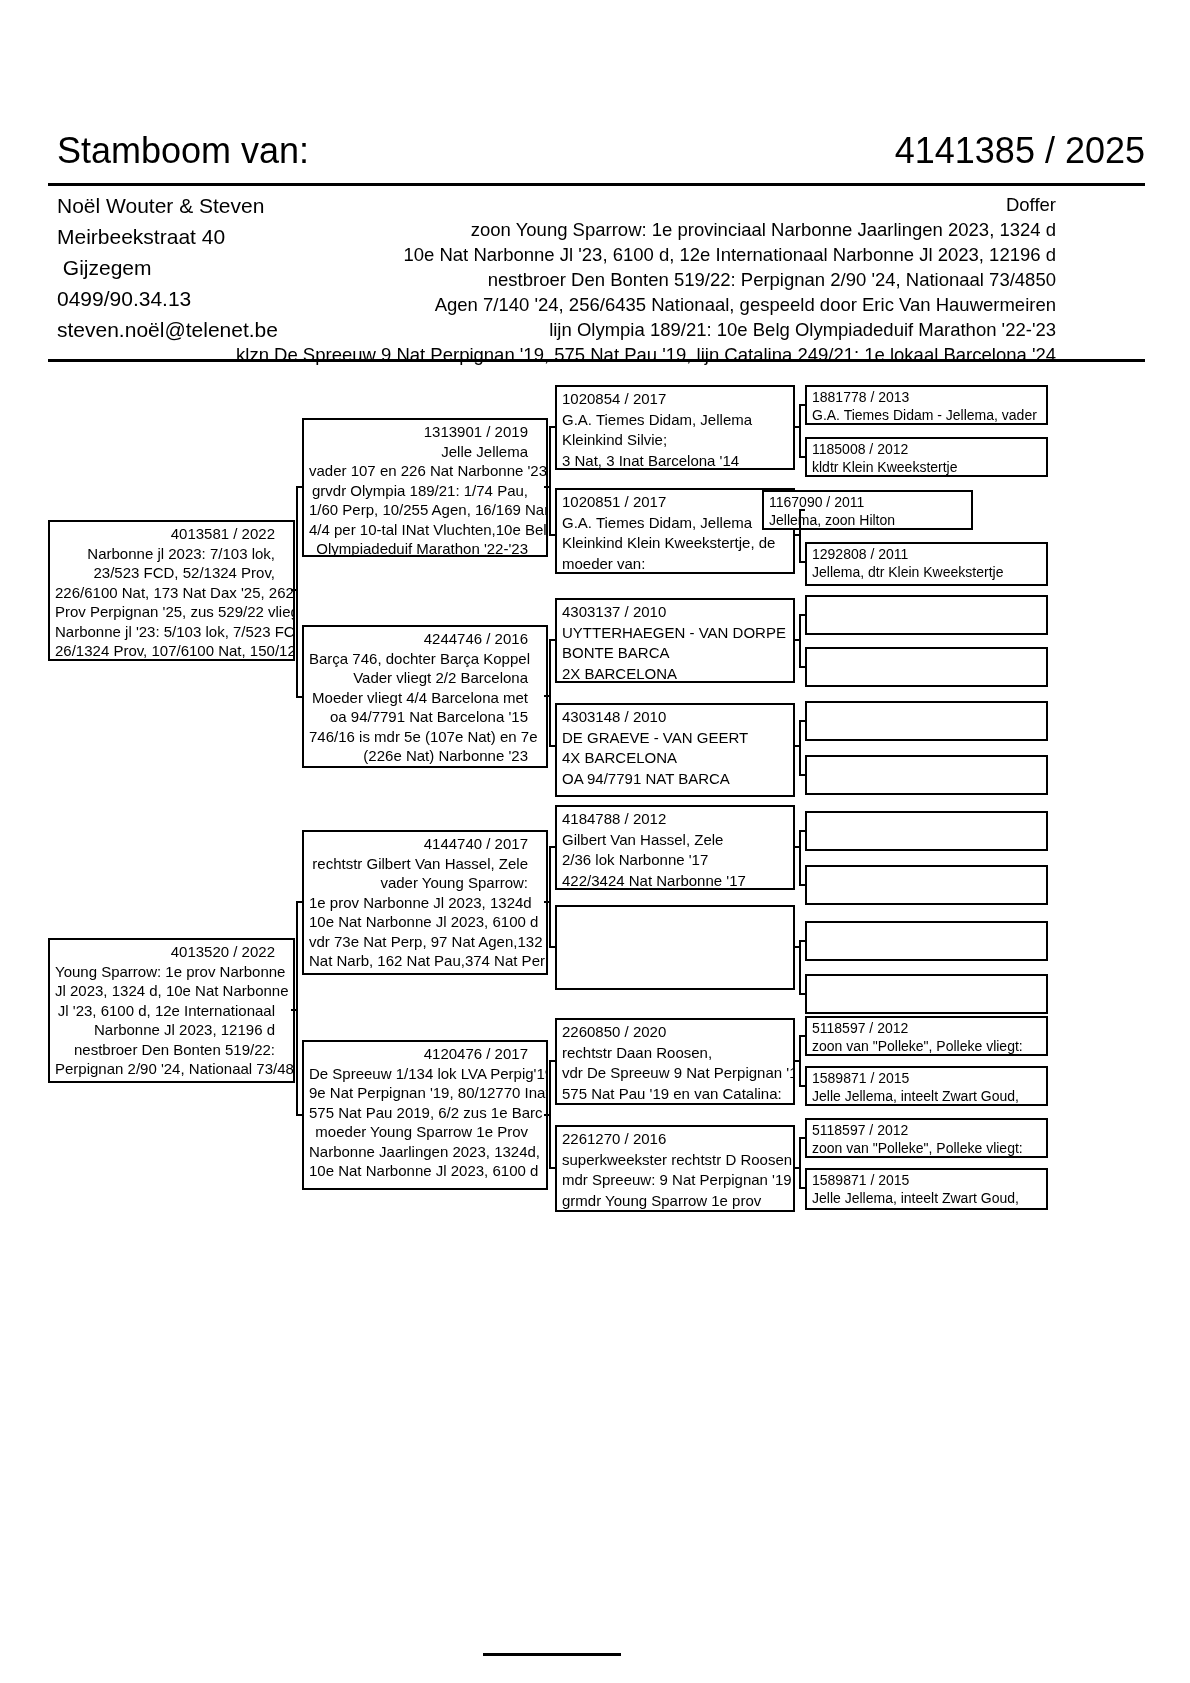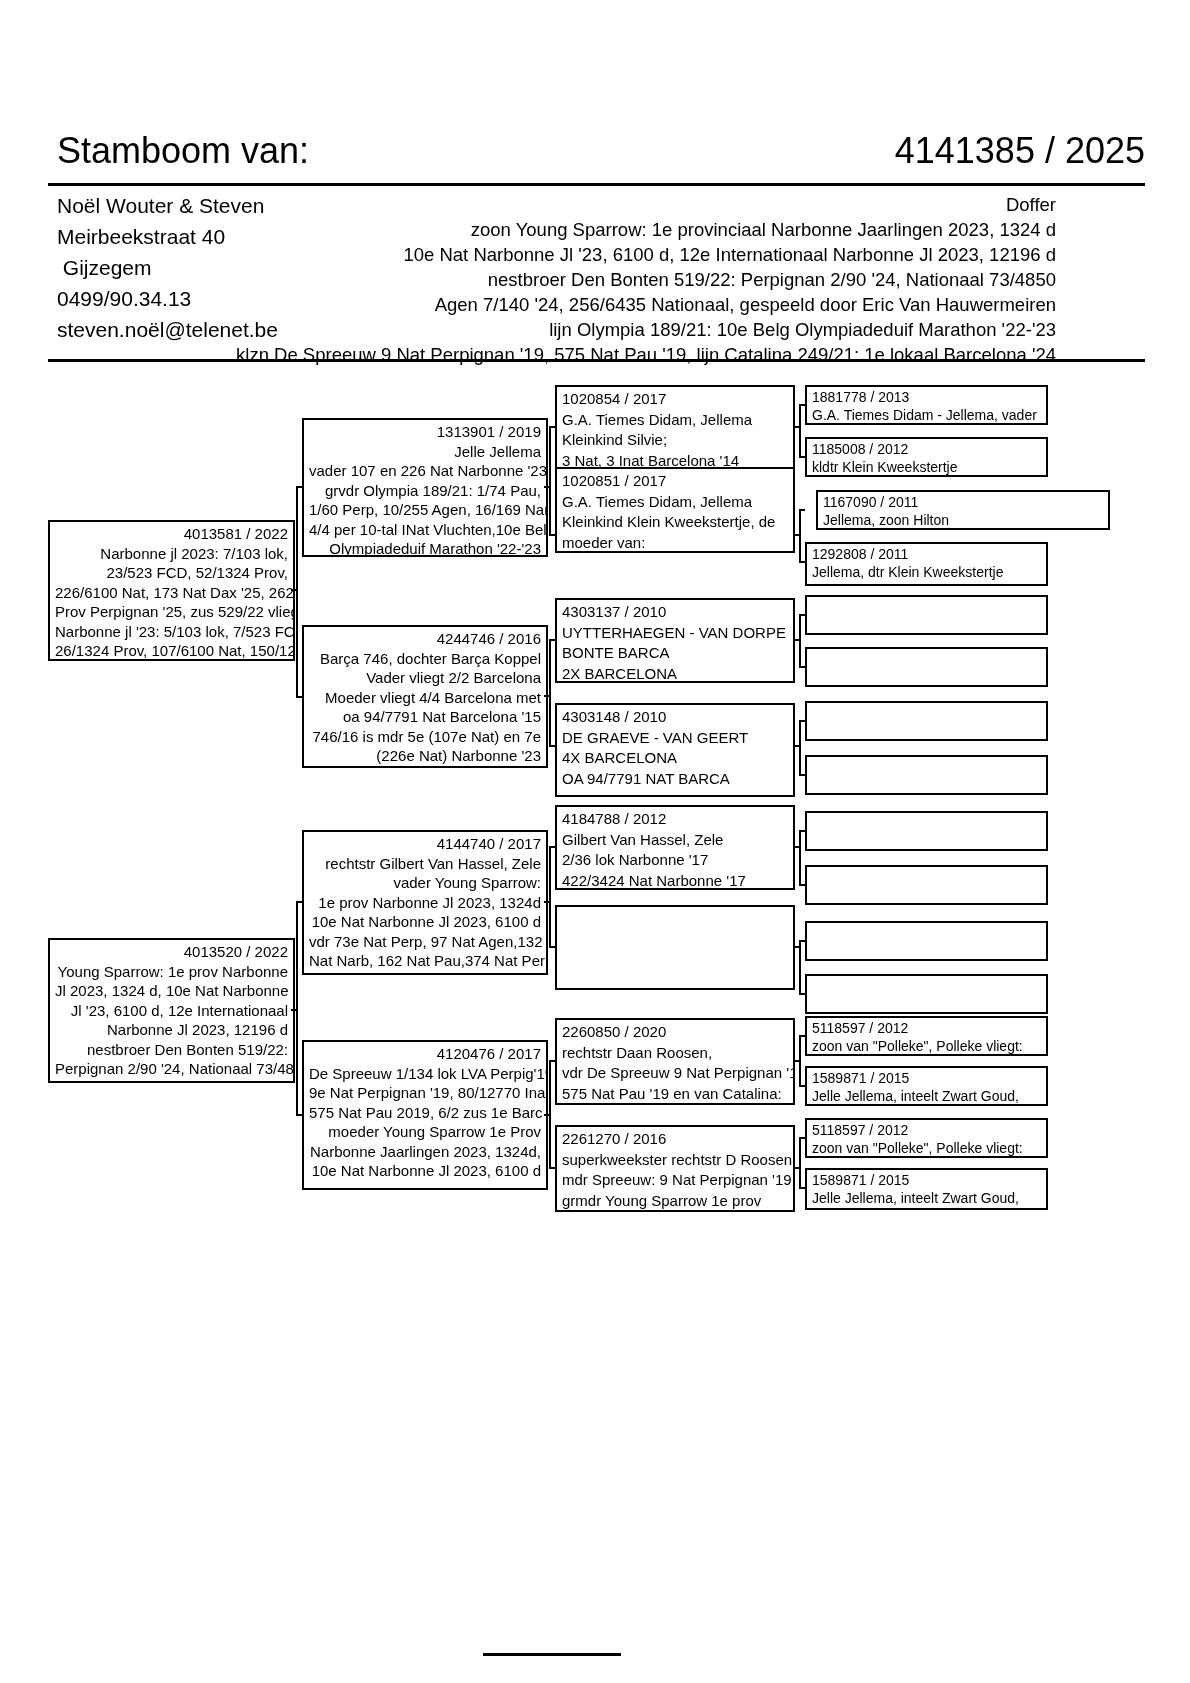--- a/index.html
+++ b/index.html
@@ -6,21 +6,21 @@
   body{width:1190px;height:1683px;position:relative;overflow:hidden;
        font-family:"Liberation Sans",sans-serif;color:#000;}
   .page{position:absolute;inset:0;}
   .title{position:absolute;left:57px;top:130px;font-size:36px;letter-spacing:0px;}
   .ring{position:absolute;right:45px;top:130px;font-size:36px;}
   .rule{position:absolute;background:#000;}
   .owner{position:absolute;left:57px;top:190px;font-size:21px;line-height:31px;white-space:pre;}
   .desc{position:absolute;right:134px;top:192px;width:900px;text-align:right;
         font-size:18.5px;line-height:25px;white-space:pre;}
   .box{position:absolute;border:2px solid #000;background:#fff;box-sizing:border-box;overflow:hidden;}
-  .box-text{padding:2px 5px 0 5px;white-space:pre;overflow:hidden;}
+  .box-text{padding:2px 18px 0 5px;white-space:pre;overflow:hidden;}
   .g1 .box-text,.g2 .box-text{font-size:15px;line-height:19.5px;text-align:right;}
   .g3 .box-text{font-size:15px;line-height:20.5px;}
   .g4 .box-text{font-size:14px;line-height:18px;padding-top:1px;}
   .cl{position:absolute;background:#000;display:block;}
 </style>
 </head>
 <body>
 
 <main class="page">
 
@@ -97,21 +97,21 @@
 Narbonne Jaarlingen 2023, 1324d,
 10e Nat Narbonne Jl 2023, 6100 d</div>
   </div>
 
   <div class="box g3" style="left:555px;top:385px;width:240px;height:85px">
     <div class="box-text">1020854 / 2017
 G.A. Tiemes Didam, Jellema
 Kleinkind Silvie;
 3 Nat, 3 Inat Barcelona '14</div>
   </div>
-  <div class="box g3" style="left:555px;top:467px;width:240px;height:86px">
+  <div class="box g3" style="left:555px;top:488px;width:240px;height:86px">
     <div class="box-text">1020851 / 2017
 G.A. Tiemes Didam, Jellema
 Kleinkind Klein Kweekstertje, de
 moeder van:</div>
   </div>
   <div class="box g3" style="left:555px;top:598px;width:240px;height:85px">
     <div class="box-text">4303137 / 2010
 UYTTERHAEGEN - VAN DORPE
 BONTE BARCA
 2X BARCELONA</div>
@@ -145,21 +145,21 @@
   </div>
 
   <div class="box g4" style="left:805px;top:385px;width:243px;height:40px">
     <div class="box-text">1881778 / 2013
 G.A. Tiemes Didam - Jellema, vader</div>
   </div>
   <div class="box g4" style="left:805px;top:437px;width:243px;height:40px">
     <div class="box-text">1185008 / 2012
 kldtr Klein Kweekstertje</div>
   </div>
-  <div class="box g4" style="left:816px;top:490px;width:294px;height:40px">
+  <div class="box g4" style="left:762px;top:490px;width:211px;height:40px">
     <div class="box-text">1167090 / 2011
 Jellema, zoon Hilton</div>
   </div>
   <div class="box g4" style="left:805px;top:542px;width:243px;height:44px">
     <div class="box-text">1292808 / 2011
 Jellema, dtr Klein Kweekstertje</div>
   </div>
   <div class="box g4" style="left:805px;top:595px;width:243px;height:40px">
     <div class="box-text"></div>
   </div>

